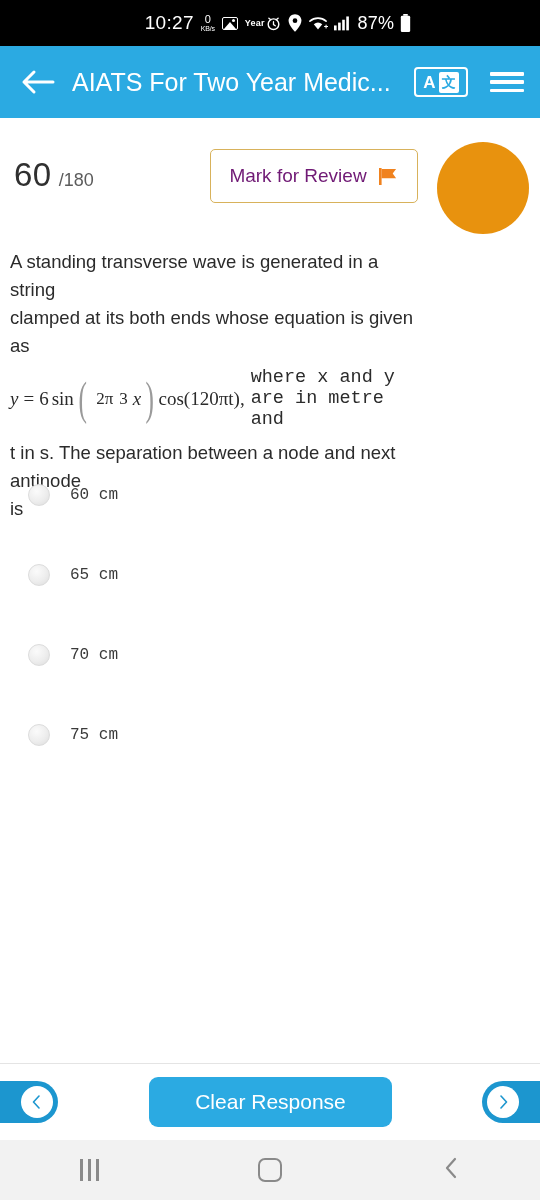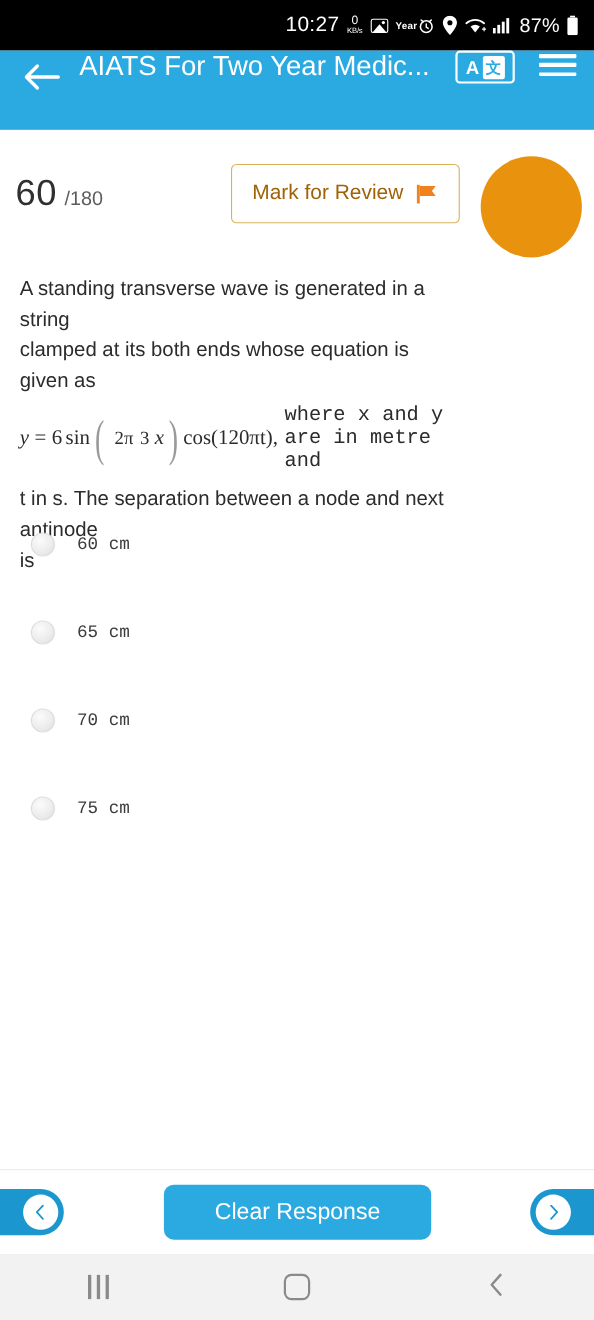--- a/index.html
+++ b/index.html
@@ -8,41 +8,41 @@
     background: #ffffff;
     font-family: "Liberation Sans", sans-serif;
     overflow: hidden;
   }
   #app { position: relative; width: 540px; height: 1200px; background:#fff; }
 
   
   .statusbar {
     position:absolute; left:0; top:0; width:540px; height:46px;
     background:#000; color:#fff;
-    display:flex; align-items:center; justify-content:flex-end;
+    display:flex; align-items:center; justify-content:center;
     padding: 0 14px 0 30px;
   }
   .sb-left { display:flex; align-items:center; gap:7px; }
   .sb-time { font-size:19px; letter-spacing:.3px; }
   .sb-kb { display:flex; flex-direction:column; align-items:center; line-height:1; }
   .sb-kb .kb-num { font-size:11px; }
   .sb-kb .kb-unit { font-size:7px; letter-spacing:-.2px; }
   .sb-img-icon { width:16px; height:13px; border:1.6px solid #fff; border-radius:2px; position:relative; overflow:hidden; }
   .sb-img-icon::before{ content:""; position:absolute; left:1px; bottom:0; width:0;height:0;
      border-left:6px solid transparent; border-right:6px solid transparent; border-bottom:7px solid #fff; }
   .sb-img-icon::after{ content:""; position:absolute; right:1.5px; top:1.5px; width:3px;height:3px;border-radius:50%;background:#fff;}
   .sb-shop { font-size:9px; font-weight:bold; letter-spacing:.2px; }
   .sb-right { display:flex; align-items:center; gap:6px; }
   .sb-right svg { display:block; }
   .sb-batt-text { font-size:18px; letter-spacing:.2px; }
 
   
   .appbar {
     position:absolute; left:0; top:46px; width:540px; height:72px;
-    background:#2BAAE2; display:flex; padding:0 16px 0 14px;
+    background:#2BAAE2; display:flex; align-items:center; padding:0 16px 0 14px;
   }
   .back-arrow { width:48px; height:48px; display:flex; align-items:center; justify-content:center; flex:0 0 auto; }
   .appbar-title {
     color:#fff; font-size:25px; font-weight:400; margin-left:10px;
     white-space:nowrap; overflow:hidden; flex:1 1 auto;
   }
   .translate-icon {
     flex:0 0 auto; width:54px; height:30px; border:2.5px solid #fff; border-radius:4px;
     display:flex; align-items:center; justify-content:center; gap:3px; margin-right:22px;
   }
@@ -55,29 +55,29 @@
   
   .qhead { position:absolute; left:0; top:118px; width:540px; height:118px; }
   .qnum { position:absolute; left:14px; top:38px; display:flex; align-items:baseline; }
   .qnum-cur { font-size:33px; color:#303030; font-weight:400; letter-spacing:.5px; }
   .qnum-tot { font-size:18px; color:#5c5c5c; margin-left:7px; }
   .mark-btn {
     position:absolute; left:210px; top:31px; width:208px; height:54px;
     border:1.6px solid #D8B25B; border-radius:5px; background:#fff;
     display:flex; align-items:center; justify-content:center; gap:10px;
   }
-  .mark-label { color:#a16207; font-size:19px; }
+  .mark-label { color:#701a75; font-size:19px; }
   .flag-icon { display:block; }
   .avatar {
     position:absolute; left:437px; top:24px; width:92px; height:92px; border-radius:50%;
     background:#E8920E;
   }
 
   
-  .qbody { position:absolute; left:0; top:248px; width:428px; padding:0 18px; }
+  .qbody { position:absolute; left:0; top:248px; width:428px; padding:0 10px; }
   .qline { font-size:18.5px; color:#2b2b2b; line-height:28px; }
   .eqline { display:flex; align-items:center; flex-wrap:nowrap; margin:7px 0 9px 0; font-size:18px; color:#2b2b2b; }
   .math { font-family:"Liberation Serif", serif; font-size:19px; color:#2b2b2b; display:flex; align-items:center; }
   .mi { font-style:italic; }
   .mop { margin:0 5px; }
   .paren { font-size:46px; font-weight:200; color:#9a9a9a; line-height:0; margin:0 1px; transform:scaleX(.55); display:inline-block; }
   .frac { display:inline-flex; flex-direction:row; align-items:center; margin:0 2px; vertical-align:middle; line-height:1.05; }
   .frac .num { font-size:17px; padding:0 3px; }
   .frac .bar { width:100%; height:1.6px; background:#2b2b2b; margin:1px 0; }
   .frac .den { font-size:17px; padding:0 3px; }

